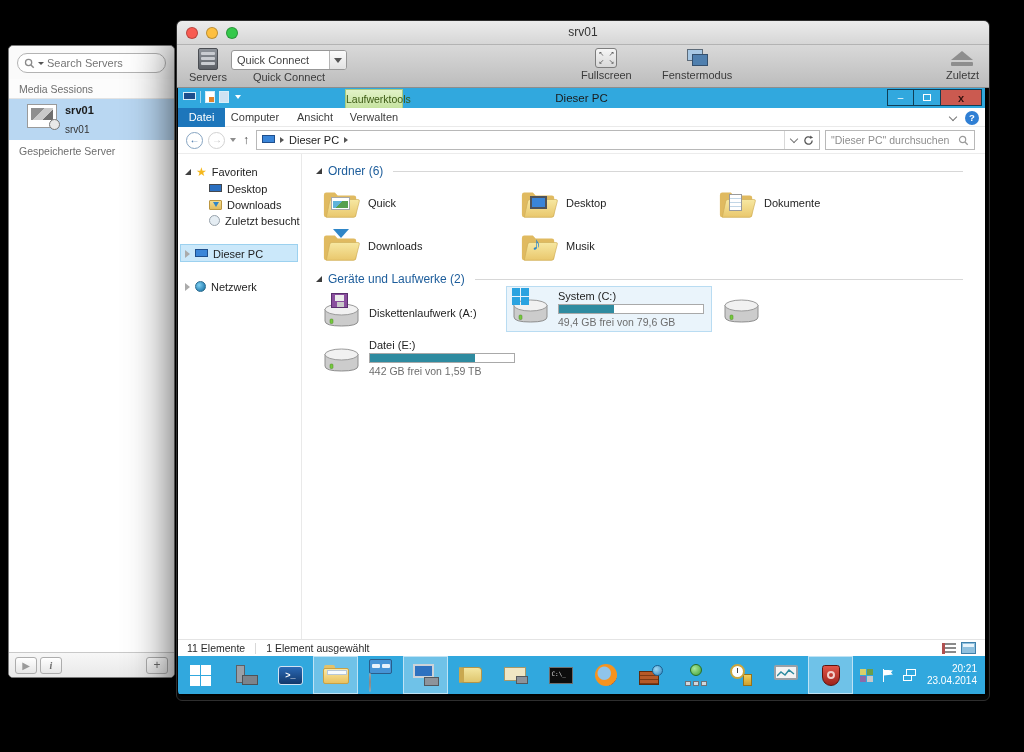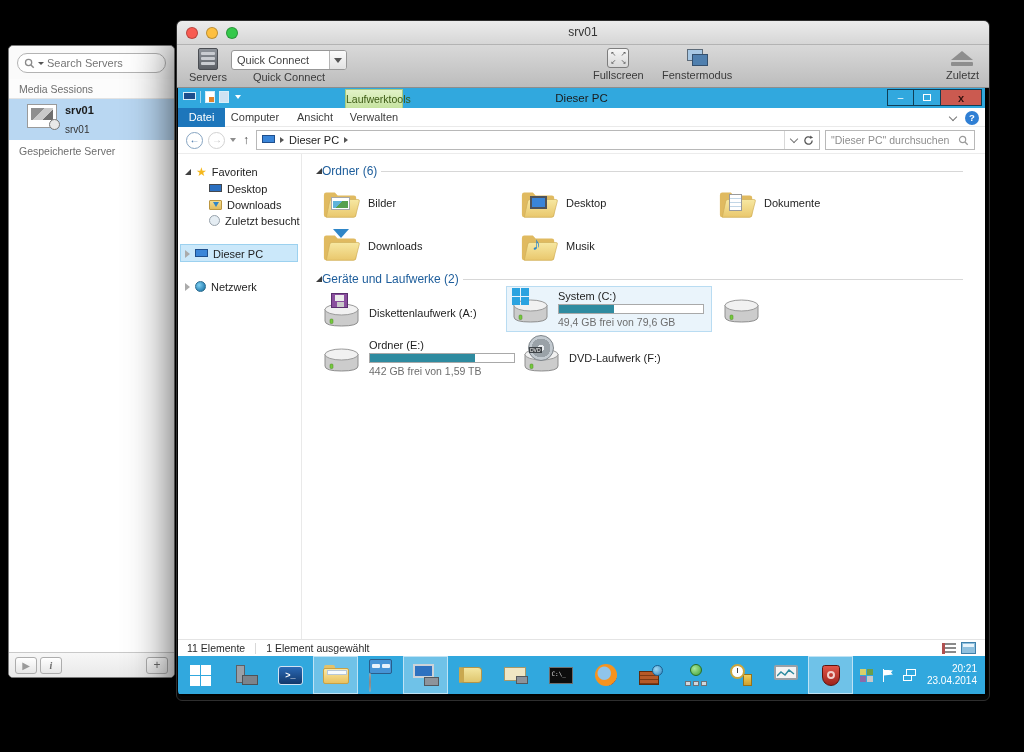--- a/index.html
+++ b/index.html
@@ -103,21 +103,21 @@
   .n-desk i { position:absolute; left:0; top:0; width:13px; height:8px; background:#2a6fc0; border:1px solid #44484e; display:block; }
   .n-fold { width:13px; height:10px; background:linear-gradient(#f2dd92,#e2bd5e); border:1px solid #bd9740; border-radius:1px; position:relative; }
   .n-fold::after { content:""; position:absolute; left:3px; top:1px; width:0; height:0; border-left:3px solid transparent; border-right:3px solid transparent; border-top:5px solid #2f86c8; }
   .n-clock { width:11px; height:11px; border-radius:50%; background:#e5edf3; border:1px solid #98a2ab; }
   .n-pc { width:13px; height:10px; position:relative; }
   .n-pc i { position:absolute; left:0; top:0; width:13px; height:8px; background:#3a85d8; border:1px solid #1e4e8c; display:block; }
   .n-glob { width:11px; height:11px; border-radius:50%; background:radial-gradient(circle at 35% 35%, #7fd0f2, #2e86b8 70%, #1e6e3e); border:1px solid #2a6a8e; }
   .nav-sel { position:absolute; left:2px; width:118px; height:18px; background:#cbe8fa; border:1px solid #9cd1ef; }
 
   .x-content { flex:1; position:relative; font-size:11px; color:#1e1e1e; }
-  .grp-hdr { position:absolute; left:14px; right:22px; display:flex; align-items:center; gap:0; color:#1d5d9b; font-size:12px; }
+  .grp-hdr { position:absolute; left:14px; right:22px; display:flex; align-items:center; gap:6px; color:#1d5d9b; font-size:12px; }
   .grp-hdr .rule { flex:1; border-top:1px solid #d7d7d7; margin-left:4px; }
   .grp-tri { width:0; height:0; border-left:6px solid transparent; border-bottom:6px solid #3d3d3d; }
 
   .ftile { position:absolute; width:192px; height:42px; display:flex; align-items:center; gap:8px; padding-left:2px; }
   .ficon { position:relative; width:38px; height:33px; flex:0 0 auto; }
   .ficon svg.base { position:absolute; inset:0; }
   .ov { position:absolute; }
   .ov-img { left:9px; top:10px; width:19px; height:13px; background:#fff; border:1px solid #a8a8a8; }
   .ov-img i { position:absolute; left:1px; right:1px; bottom:1px; height:7px; display:block; background:linear-gradient(135deg,#5fb3d9 0 45%,#57a04e 45%); }
   .ov-desk { left:10px; top:9px; width:17px; height:13px; background:#3a85d8; border:2px solid #4f5358; }
@@ -283,21 +283,21 @@
     </div>
     <div class="tb-item" style="left:54px;">
       <span class="qc-combo">
         <span class="qc-text">Quick Connect</span>
         <span class="qc-drop">
             <span class="tri-dn"></span>
           </span>
       </span>
       <span class="tb-label">Quick Connect</span>
     </div>
-    <div class="tb-item" style="left:416px;justify-content:space-between;">
+    <div class="tb-item" style="left:404px;justify-content:space-between;">
       <span class="fs-ico">
         <span>↖</span>
           <span>↗</span>
           <span>↙</span>
           <span>↘</span>
       </span>
       <span class="tb-label">Fullscreen</span>
     </div>
     <div class="tb-item" style="left:485px;">
       <span class="fm-ico">
@@ -429,21 +429,21 @@
 
           <div class="ftile" style="left:18px; top:28px;">
             <span class="ficon">
                 <svg class="base" width="38" height="33">
                   <use href="#sym-folder"></use>
                 </svg>
                 <span class="ov ov-img">
                   <i></i>
                 </span>
               </span>
-            <span>Bilder</span>
+            <span>Quick</span>
           </div>
           <div class="ftile" style="left:216px; top:28px;">
             <span class="ficon">
                 <svg class="base" width="38" height="33">
                   <use href="#sym-folder"></use>
                 </svg>
                 <span class="ov ov-desk"></span>
               </span>
             <span>Desktop</span>
           </div>
@@ -522,39 +522,26 @@
                 </svg>
               </span>
           </div>
           <div class="dtile" style="left:16px; top:181px;">
             <span class="dicon">
                 <svg class="base" width="40" height="30">
                   <use href="#sym-drive"></use>
                 </svg>
               </span>
             <span class="dmeta">
-              <span class="dname">Ordner (E:)</span>
+              <span class="dname">Datei (E:)</span>
               <span class="dbar">
                   <i style="width: 73%;"></i>
                 </span>
               <span class="dfree">442 GB frei von 1,59 TB</span>
             </span>
-          </div>
-          <div class="dtile" style="left:216px; top:181px;">
-            <span class="dicon">
-                <svg class="base" width="40" height="30">
-                  <use href="#sym-drive"></use>
-                </svg>
-                <span class="ov ov-dvd">
-                  <span class="tag">DVD</span>
-                </span>
-              </span>
-            <span class="dmeta">
-                <span class="dname">DVD-Laufwerk (F:)</span>
-              </span>
           </div>
         </div>
       </div>
 
       <div class="x-status">
         <span>11 Elemente</span>
         <span class="st-sep"></span>
         <span>1 Element ausgewählt</span>
         <span class="view-btns">
           <span class="v-list"></span>

